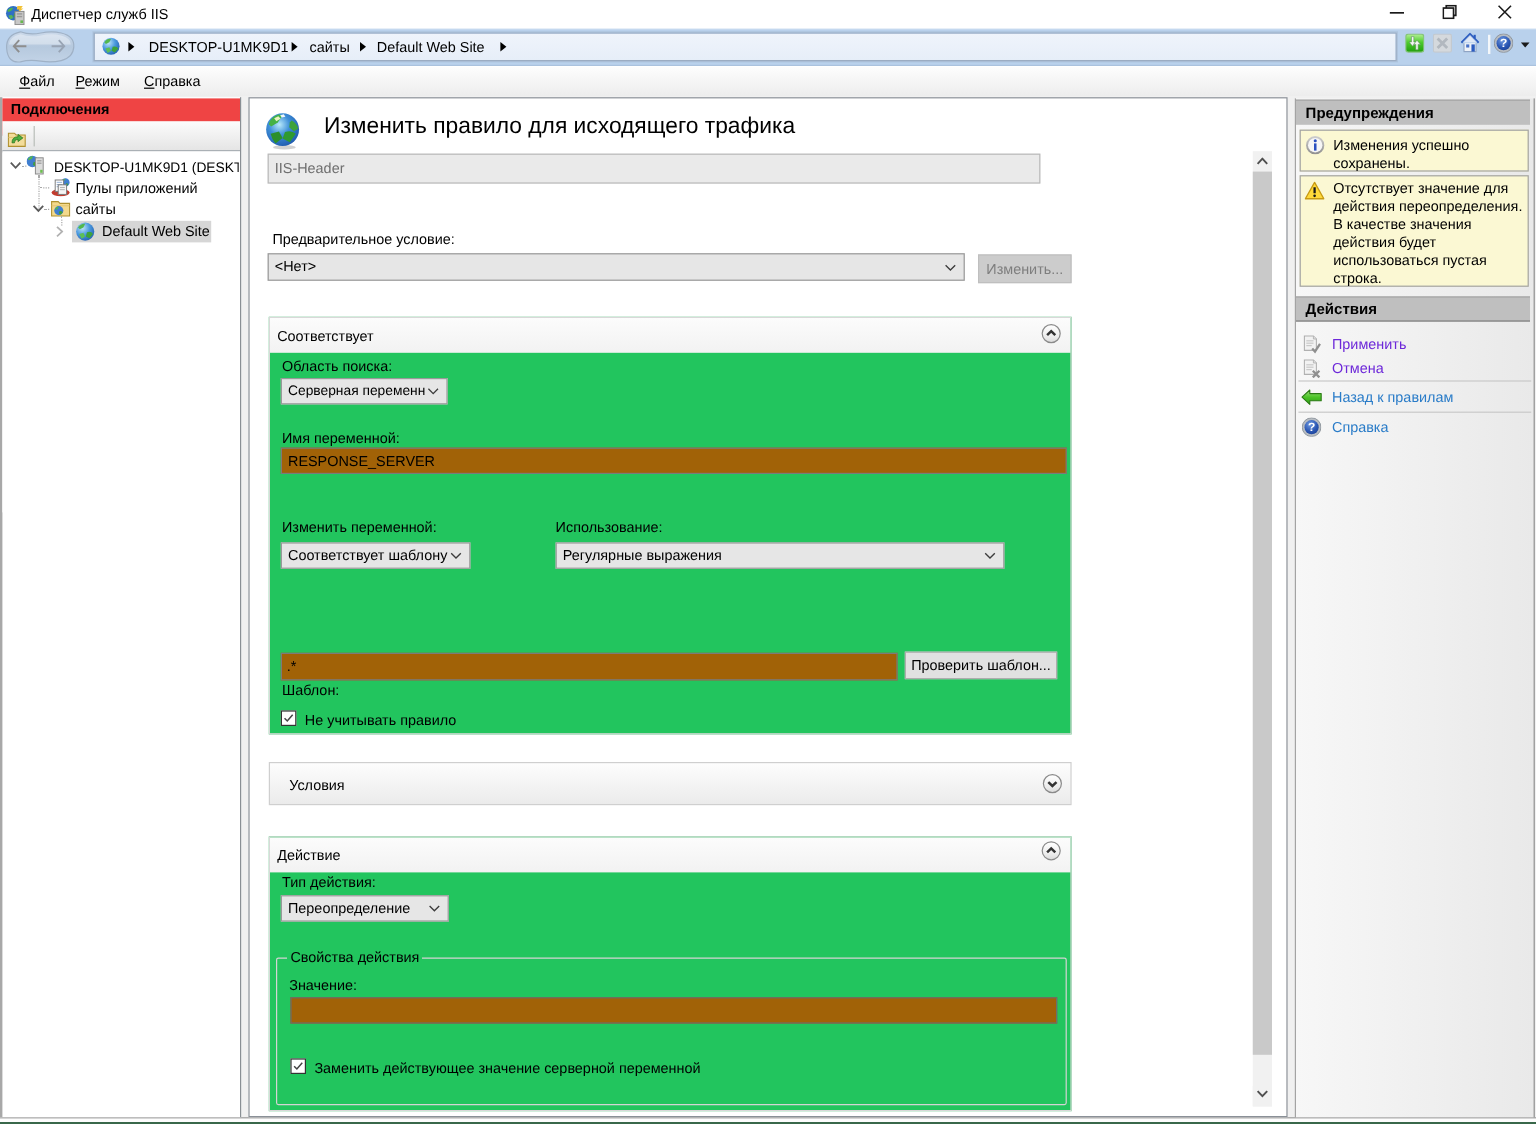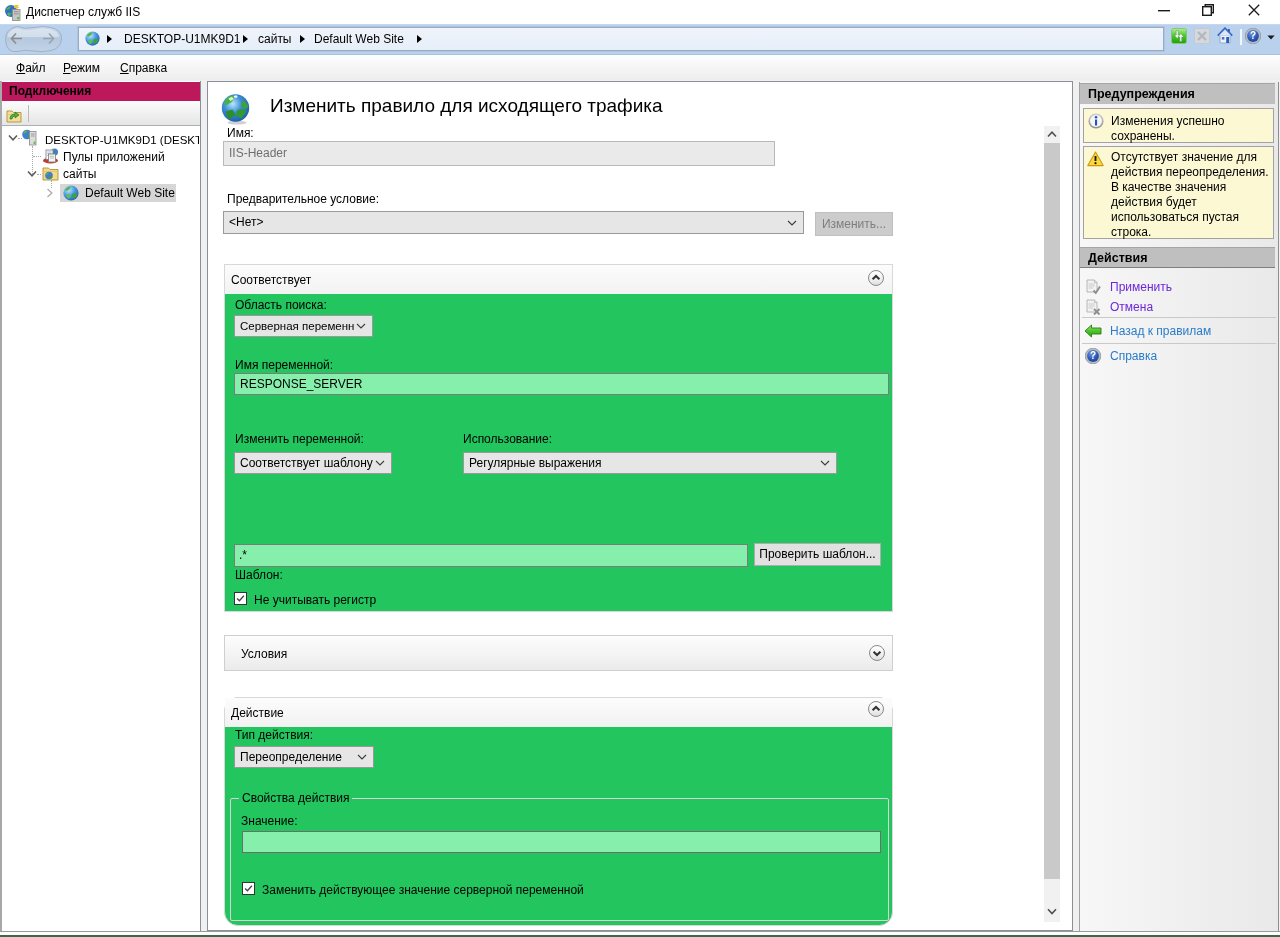--- a/index.html
+++ b/index.html
@@ -25,29 +25,29 @@
 .menuitem { position:absolute; top:61px; font-size:12px; }
 .menuitem u { text-decoration:underline; }
 
 
 #content { left:0; top:80px; width:1280px; height:851px; background:#f0f0f0; }
 #bottomgap { left:0; top:931px; width:1280px; height:6px; background:#fdfdfd; border-top:1px solid #9a9a9a; }
 #greenline { left:0; top:935px; width:1280px; height:2px; background:#39684a; }
 
 
 #leftpanel { left:0; top:81px; width:201px; height:850px; background:#fff; border-left:2px solid #a8a8a8; border-right:1px solid #898f94; }
-#lp-header { left:2px; top:82px; width:198px; height:31px; background:#be185d; border-bottom:1px solid #a2a2a2; font-weight:bold; font-size:12px; line-height:19px; padding-left:7px; }
+#lp-header { left:2px; top:82px; width:198px; height:31px; background:#ef4444; border-bottom:1px solid #a2a2a2; font-weight:bold; font-size:12px; line-height:19px; padding-left:7px; }
 #lp-toolbar { left:2px; top:101px; width:198px; height:25px; background:linear-gradient(#fcfcfc, #e5e5e5); border-bottom:1px solid #aab0b5; }
 .treerow { position:absolute; height:18px; font-size:12px; line-height:18px; }
 
 
 #mainpanel { left:207px; top:81px; width:866px; height:850px; background:#fff; border:1px solid #8a9097; }
 #mp-title { left:270px; top:95px; font-size:19px; }
 label.f { position:absolute; font-size:12px; }
-.input { position:absolute; background:#86efac; border:1px solid #7b7b7b; font-size:12px; }
+.input { position:absolute; background:#a16207; border:1px solid #7b7b7b; font-size:12px; }
 .input-dis { position:absolute; background:#eaeaea; border:1px solid #b9b9b9; color:#6f6f6f; font-size:12px; }
 .combo { position:absolute; background:#e6e6e6; border:1px solid #999; font-size:12px; }
 .combo .cv { position:absolute; right:6px; top:50%; margin-top:-4px; width:10px; height:8px; }
 .btn { position:absolute; background:#e1e1e1; border:1px solid #adadad; font-size:12px; text-align:center; }
 .btn-dis { position:absolute; background:#cccccc; border:1px solid #bfbfbf; color:#7e7e7e; font-size:12px; text-align:center; }
 .grpbox { position:absolute; border:1px solid #d8d8d8; background:#22c55e; }
 .grpbox .hdr { position:absolute; left:0; top:0; right:0; height:29px; background:linear-gradient(#fcfcfc,#f2f2f2); }
 .grpbox .hdrtxt { position:absolute; left:6px; top:8px; font-size:12px; }
 .collbtn { position:absolute; width:16px; height:16px; border-radius:50%; border:1px solid #8a8a8a; background:linear-gradient(#ffffff,#ececec 70%,#dcdcdc); }
 .chk { position:absolute; width:13px; height:13px; border:1px solid #333; background:#fff; }
@@ -305,21 +305,21 @@
 <path d="M3 9.5 Q4.5 3.5 11 1.5 L14.5 2 L10.5 8 L5 11.5 Z" fill="#45b245"></path>
 <path d="M7.5 4.5 L11 2.8 L12.8 5 L9.3 7 Z" fill="#e9f3c0"></path>
 <path d="M22 6.5 Q26.5 9 27.5 13 L24 15.5 L20 12 L20.5 8 Z" fill="#3da23c"></path>
 <path d="M16.5 16 Q22 14 25.5 17.5 L20.5 24.5 L14.5 21.5 Z" fill="#2f9a30"></path>
 <path d="M4.5 17.5 L11.5 15.5 L14.5 21 L8.5 25.5 Q5.5 22 4.5 17.5 Z" fill="#2c8f2b"></path>
 <path d="M12.5 2 L15.5 1.3 L16.8 3.2 L13.8 4 Z" fill="#f0f6fa"></path>
 </svg>
   </div>
 
 <label class="f nw" style="left:227px;top:126px;">Имя:</label>
-<div class="input-dis nw" style="left:223px;top:141px;width:552px;height:25px;line-height:23px;padding-left:5px;">IIS-Header</div>
+<div class="input-dis nw" style="left:223px;top:128px;width:644px;height:25px;line-height:23px;padding-left:5px;">IIS-Header</div>
 
 <label class="f nw" style="left:227px;top:192px;">Предварительное условие:</label>
 <div class="combo nw" style="left:223px;top:211px;width:581px;height:23px;line-height:21px;padding-left:5px;">&lt;Нет&gt;<svg class="cv" viewBox="0 0 10 8">
       <path d="M1 2 L5 6 L9 2" fill="none" stroke="#3c3c3c" stroke-width="1.1"></path>
     </svg></div>
 <div class="btn-dis nw" style="left:815px;top:212px;width:78px;height:24px;line-height:22px;">Изменить...</div>
 
 <div class="grpbox" style="left:224px;top:264px;width:669px;height:348px;">
   <div class="hdr"></div>
     <div class="hdrtxt nw">Соответствует</div>
@@ -349,31 +349,31 @@
 
 <label class="f nw" style="left:235px;top:528px;margin-top:40px;">Шаблон:</label>
 <div class="input nw" style="left:234px;top:544px;width:514px;height:23px;line-height:21px;padding-left:4px;">.*</div>
 <div class="btn nw" style="left:754px;top:543px;width:127px;height:23px;line-height:21px;">Проверить шаблон...</div>
 
 <div class="chk" style="left:234px;top:592px;">
     <svg viewBox="0 0 13 13">
       <path d="M2.5 6.5 L5.2 9.2 L10.5 3.2" fill="none" stroke="#444" stroke-width="1.5"></path>
     </svg>
   </div>
-<label class="f nw" style="left:254px;top:593px;">Не учитывать регистр</label>
+<label class="f nw" style="left:254px;top:593px;">Не учитывать правило</label>
 
 <div class="abs" id="condbar" style="left:224px;top:635px;width:669px;height:36px;"></div>
 <div class="abs nw" style="left:230px;top:647px;font-size:12px;margin-left:11px;">Условия</div>
 <div class="collbtn" style="left:869px;top:645px;">
     <svg width="14" height="14" viewBox="0 0 14 14">
       <path d="M3.6 5.7 L7 9 L10.4 5.7" fill="none" stroke="#333" stroke-width="2.1"></path>
     </svg>
   </div>
 
-<div class="grpbox" style="left:224px;top:697px;width:669px;height:229px;border-radius:14px;">
+<div class="grpbox" style="left:224px;top:697px;width:669px;height:229px;">
   <div class="hdr"></div>
     <div class="hdrtxt nw">Действие</div>
 </div>
 <div class="collbtn" style="left:868px;top:701px;">
     <svg width="14" height="14" viewBox="0 0 14 14">
       <path d="M3.6 8.3 L7 5 L10.4 8.3" fill="none" stroke="#333" stroke-width="2.1"></path>
     </svg>
   </div>
 
 <label class="f nw" style="left:235px;top:728px;">Тип действия:</label>

